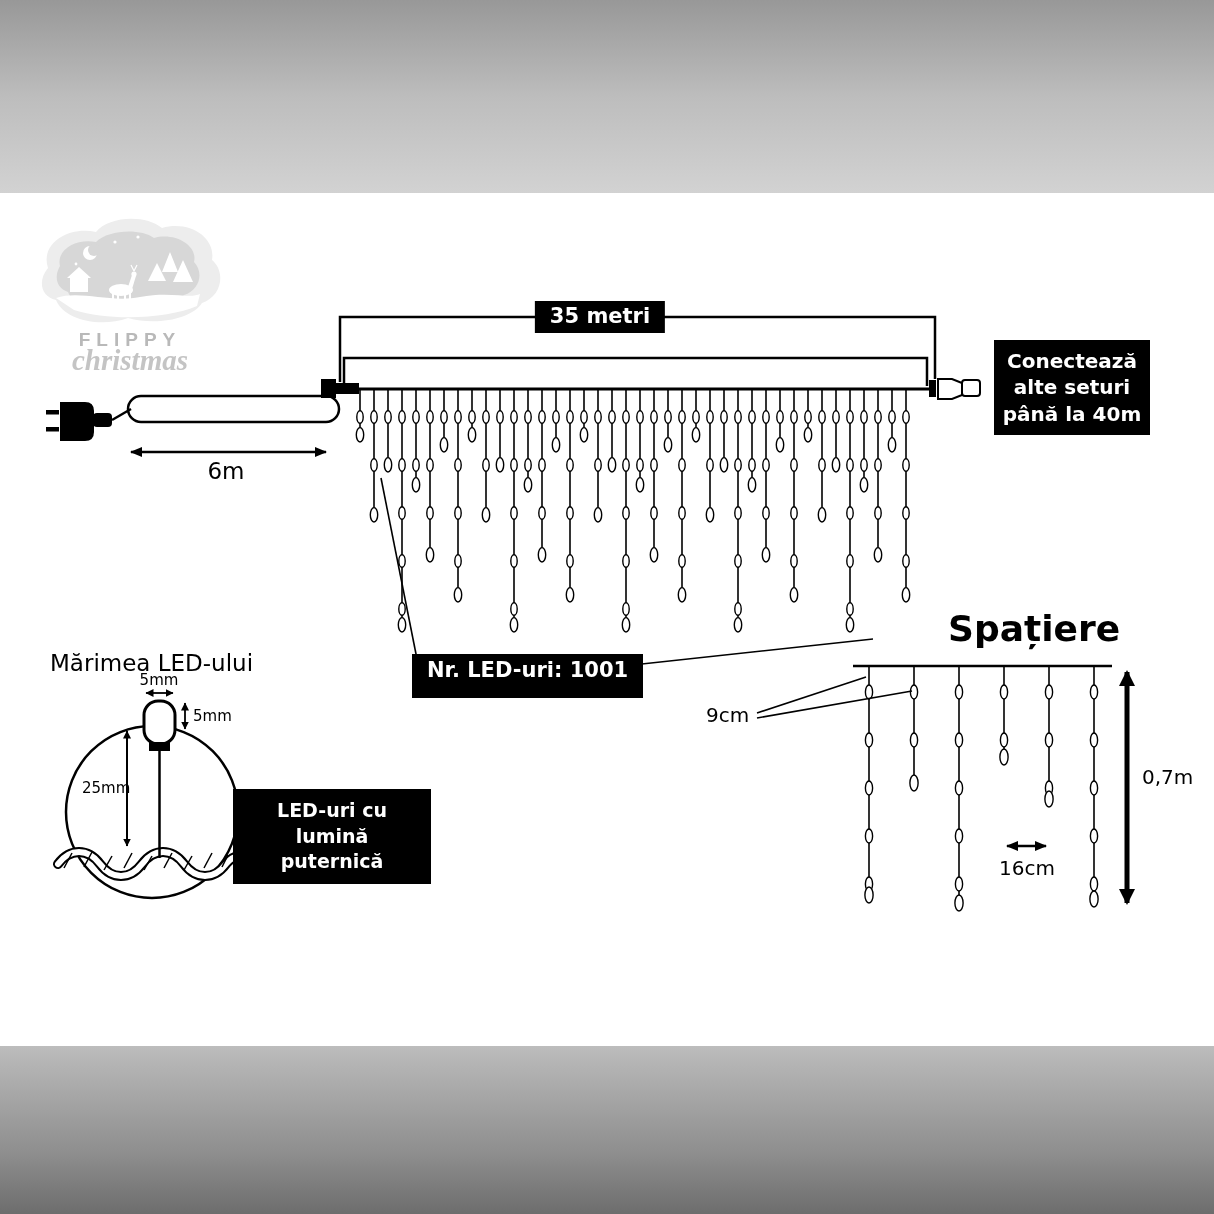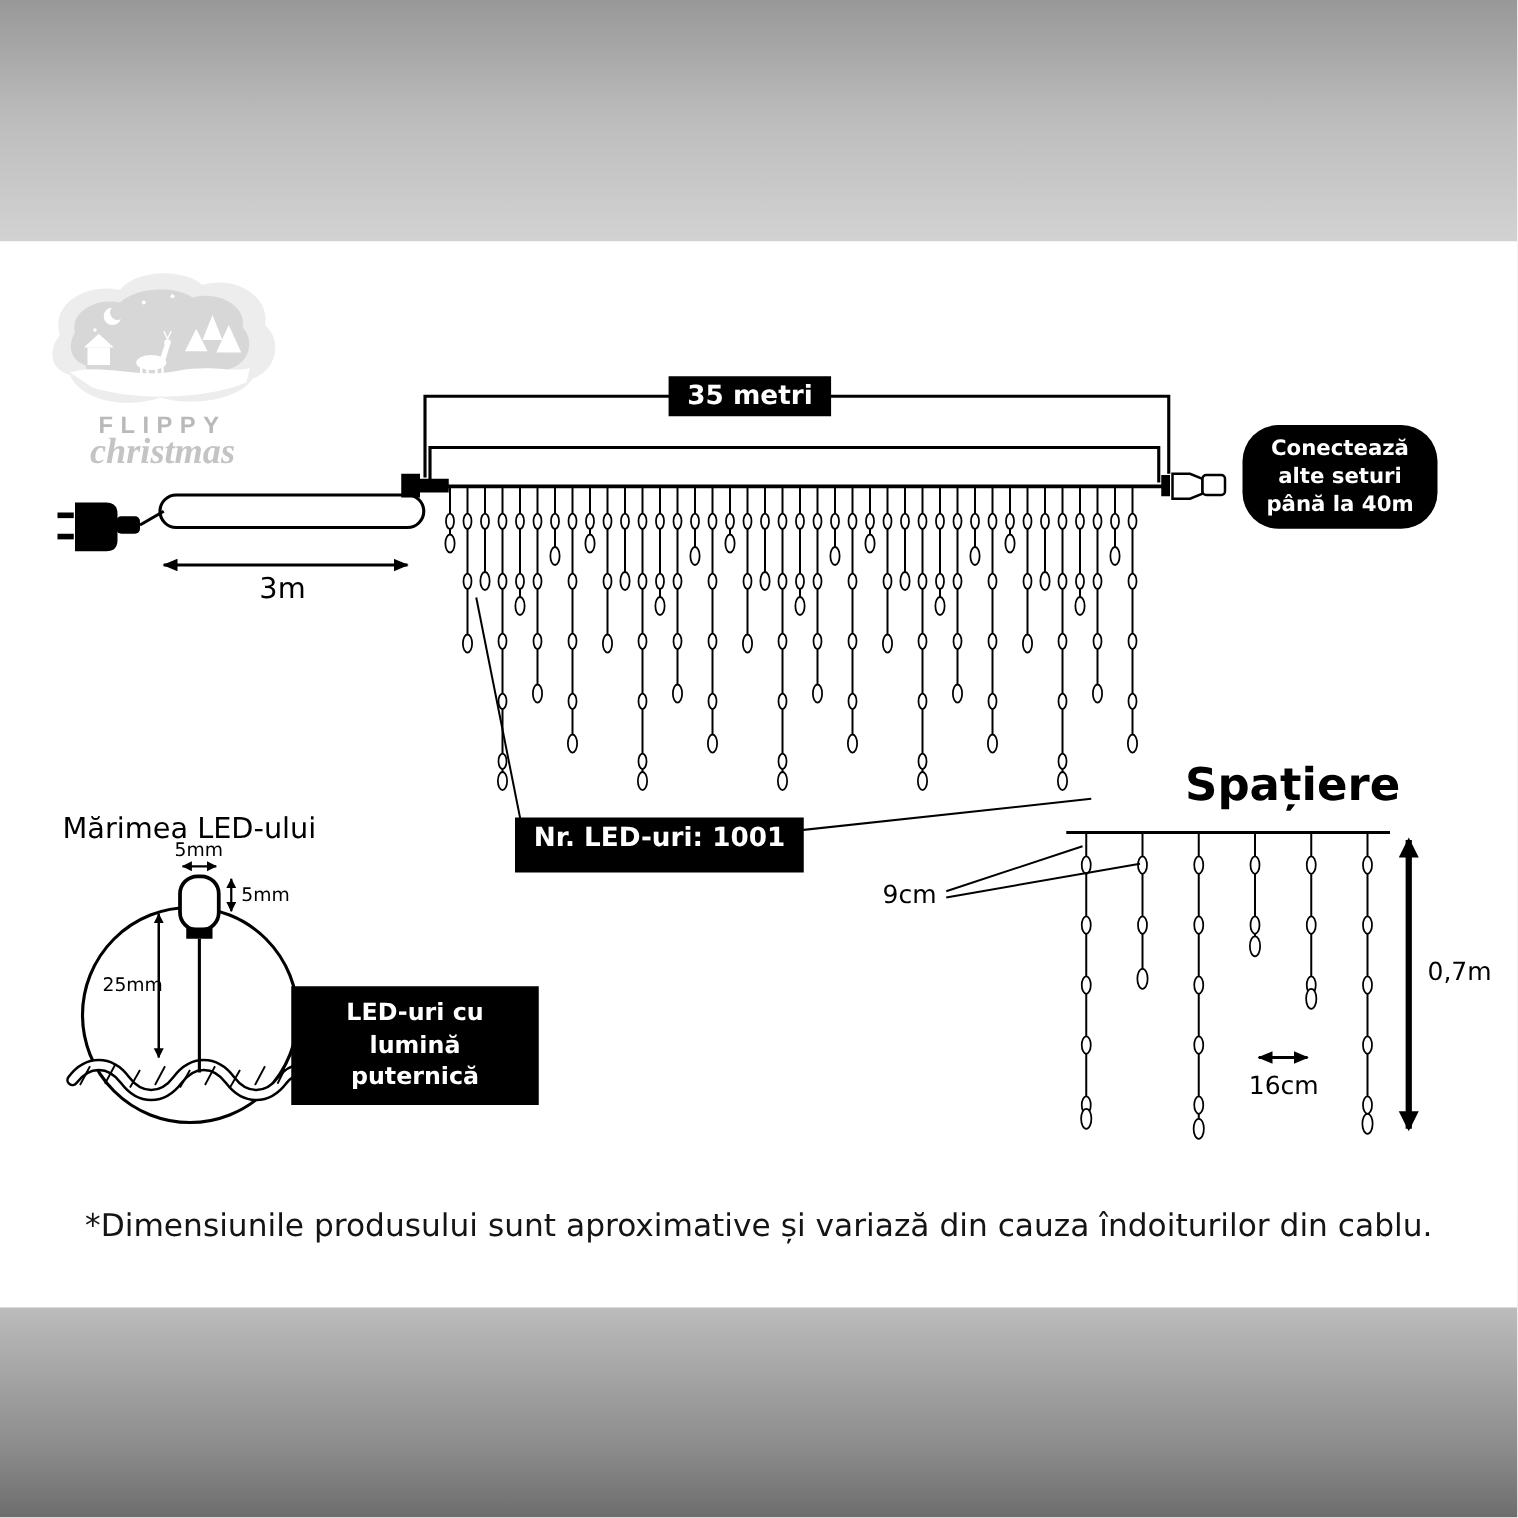--- a/index.html
+++ b/index.html
@@ -349,41 +349,40 @@
     </g>
 
     <line x1="146" y1="693" x2="173" y2="693" stroke="#000" stroke-width="1.8" marker-start="url(#ahs)" marker-end="url(#ahs)"></line>
     <line x1="185" y1="703" x2="185" y2="729" stroke="#000" stroke-width="1.8" marker-start="url(#ahs)" marker-end="url(#ahs)"></line>
     <line x1="127" y1="731" x2="127" y2="846" stroke="#000" stroke-width="2" marker-start="url(#ahs)" marker-end="url(#ahs)"></line>
   </svg>
 
   <div class="blackbox" style="left:600px;top:301px;transform:translateX(-50%);font-size:21px;font-weight:bold;padding:3px 15px 5px;">35 metri</div>
 
 
-  <div class="blackbox prewrap" style="left:994px;top:340px;width:152px;font-size:17px;font-weight:bold;line-height:1.32;padding:8px 2px;border-radius:29px;">Conectează
+  <div class="blackbox prewrap" style="left:994px;top:340px;width:152px;font-size:20px;font-weight:bold;line-height:1.32;padding:8px 2px;">Conectează
 alte seturi
 până la 40m</div>
 
   <div class="blackbox" style="left:412px;top:654px;font-size:21px;font-weight:bold;padding:4px 15px 16px;">Nr. LED-uri: 1001</div>
 
   <div class="blackbox prewrap" style="left:233px;top:789px;width:170px;font-size:19px;font-weight:bold;line-height:1.35;padding:9px 14px;">LED-uri cu lumină
 puternică</div>
 
-  <div class="lbl" style="left:188px;top:458px;width:76px;text-align:center;font-size:23px;">3m</div>
+  <div class="lbl" style="left:188px;top:458px;width:76px;text-align:center;font-size:23px;">6m</div>
 
   <div class="lbl" style="left:948px;top:608px;font-size:36px;font-weight:bold;">Spațiere</div>
 
   <div class="lbl" style="left:706px;top:703px;font-size:20px;">9cm</div>
 
   <div class="lbl" style="left:997px;top:856px;width:60px;text-align:center;font-size:20px;">16cm</div>
 
   <div class="lbl" style="left:1142px;top:765px;font-size:20px;">0,7m</div>
 
   <div class="lbl" style="left:50px;top:650px;font-size:23px;">Mărimea LED-ului</div>
 
   <div class="lbl" style="left:134px;top:671px;width:50px;text-align:center;font-size:15px;">5mm</div>
 
   <div class="lbl" style="left:193px;top:707px;font-size:15px;">5mm</div>
 
   <div class="lbl" style="left:82px;top:779px;width:40px;text-align:right;font-size:15px;">25mm</div>
 
-  <div class="footnote">*Dimensiunile produsului sunt aproximative și variază din cauza îndoiturilor din cablu.</div>
 </div>
 
 </body></html>

